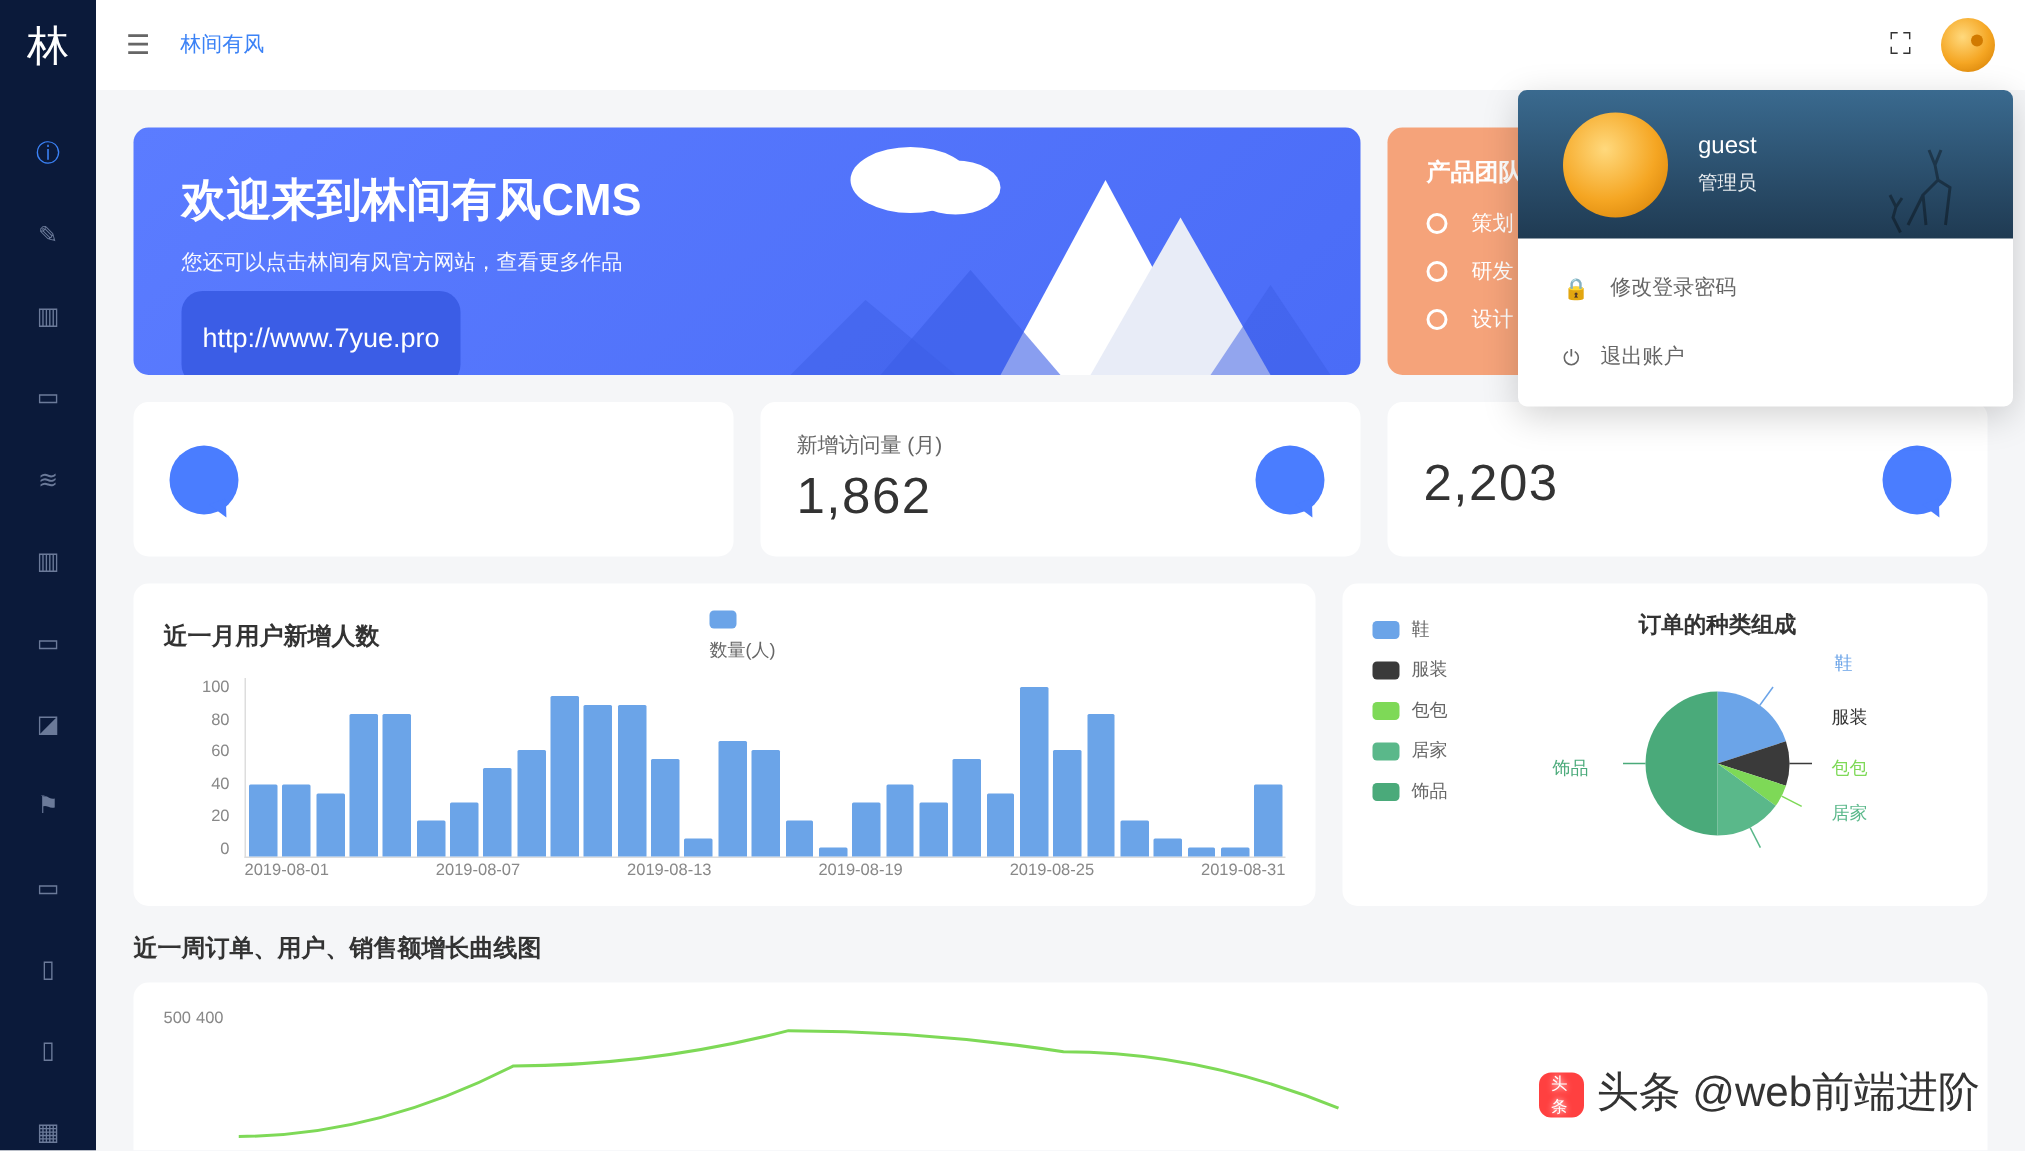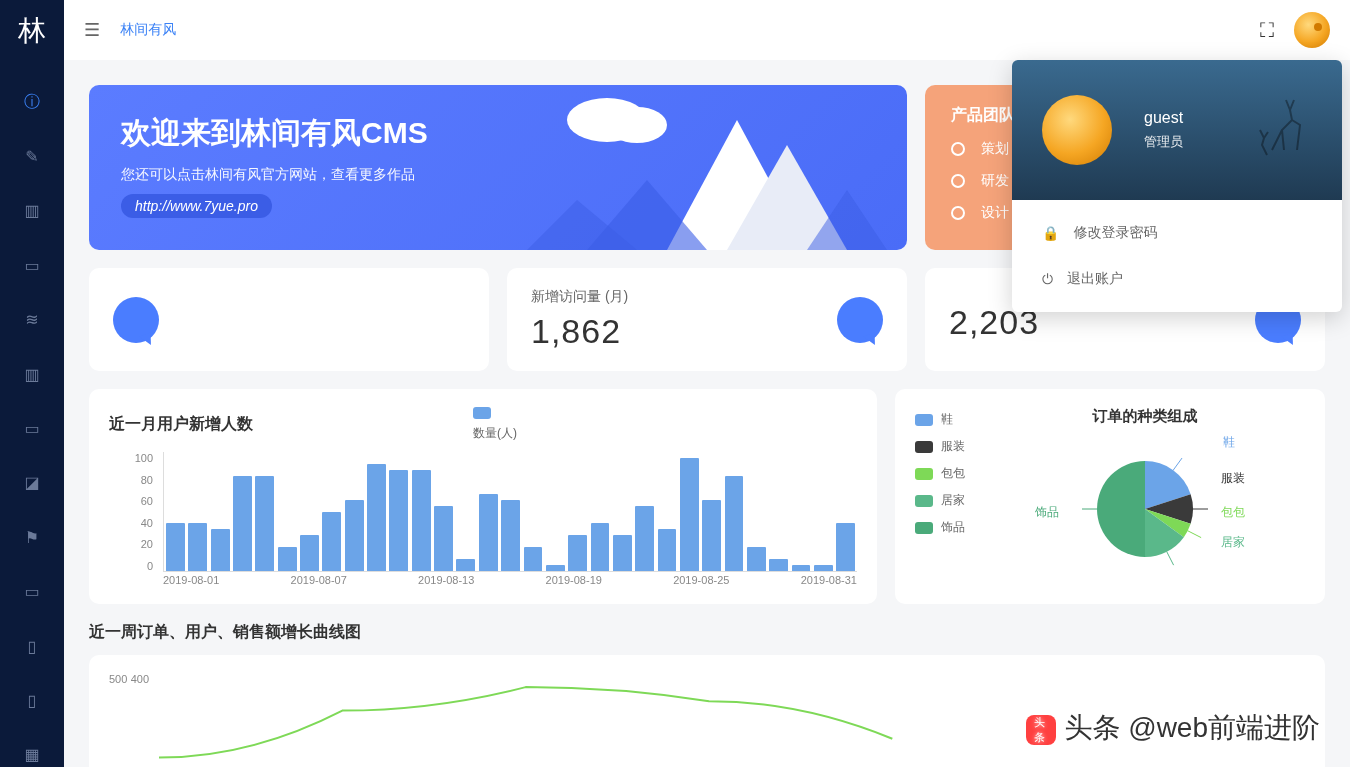--- a/index.html
+++ b/index.html
@@ -17,21 +17,21 @@
 .topbar .fullscreen-icon { color: #333; font-size: 20px; margin-right: 20px; cursor: pointer; }
 .avatar { width: 36px; height: 36px; border-radius: 50%; background: radial-gradient(circle at 40% 35%, #ffd97d 0%, #f5a623 55%, #d17a00 100%); cursor: pointer; position: relative; }
 .avatar::after { content: ""; position: absolute; width: 8px; height: 8px; background: #d17a00; border-radius: 50%; top: 30%; left: 55%; }
 
 .content { position: absolute; left: 64px; top: 60px; right: 0; bottom: 0; padding: 25px; overflow: hidden; }
 
 .row1 { display: flex; gap: 18px; margin-bottom: 18px; }
 .welcome-card { flex: 1; background: linear-gradient(135deg, #5b7cff 0%, #4a6cf7 100%); border-radius: 10px; padding: 28px 32px; color: #fff; position: relative; overflow: hidden; height: 165px; }
 .welcome-card h1 { font-size: 30px; font-weight: 600; margin-bottom: 12px; }
 .welcome-card p { font-size: 14px; opacity: 0.95; margin-bottom: 10px; }
-.welcome-card .url-badge { display: inline-block; background: #3b5de6; padding: 4px 14px; border-radius: 14px; font-size: 14px; font-style: italic; }
+.welcome-card .url-badge { display: inline-block; background: #3b5de6; padding: 21px 14px; border-radius: 14px; font-size: 18px; }
 .mountains { position: absolute; right: 20px; bottom: 0; width: 360px; height: 160px; }
 .team-card { width: 400px; background: #f5a37a; border-radius: 10px; padding: 20px 26px; color: #fff; height: 165px; }
 .team-card h3 { font-size: 16px; margin-bottom: 14px; }
 .team-card .team-row { display: flex; align-items: center; gap: 16px; font-size: 14px; margin-bottom: 14px; }
 .team-card .bullet { width: 14px; height: 14px; border: 2px solid #fff; border-radius: 50%; display: inline-block; }
 
 .stats-row { display: flex; gap: 18px; margin-bottom: 18px; }
 .stat-card { flex: 1; background: #fff; border-radius: 10px; padding: 20px 24px; display: flex; align-items: center; justify-content: space-between; }
 .stat-card .label { color: #666; font-size: 14px; margin-bottom: 6px; }
 .stat-card .value { color: #333; font-size: 34px; font-weight: 400; letter-spacing: 1px; }
@@ -60,21 +60,21 @@
 .pie-label { position: absolute; font-size: 12px; }
 
 .line-section { background: transparent; }
 .line-section h3 { color: #333; font-size: 16px; font-weight: 600; margin-bottom: 12px; }
 .line-chart { background: #fff; border-radius: 10px; padding: 18px; height: 130px; position: relative; }
 .line-chart .y-axis { position: absolute; left: 20px; top: 18px; bottom: 18px; width: 40px; display: flex; flex-direction: row; justify-content: space-between; font-size: 11px; color: #888; text-align: right; }
 .line-chart svg { position: absolute; left: 70px; top: 18px; right: 20px; bottom: 18px; }
 
 .dropdown { position: absolute; top: 60px; right: 8px; width: 330px; background: #fff; border-radius: 6px; box-shadow: 0 6px 24px rgba(0,0,0,0.18); overflow: hidden; z-index: 100; }
 .dropdown::before { content: ""; position: absolute; top: -6px; right: 20px; width: 0; height: 0; border-left: 6px solid transparent; border-right: 6px solid transparent; border-bottom: 6px solid #2a4a6a; }
-.dropdown-header { height: 140px; background: linear-gradient(180deg, #3a6a8f 0%, #1f3a52 100%); position: relative; display: flex; align-items: center; padding: 0 30px; gap: 32px; }
+.dropdown-header { height: 99px; background: linear-gradient(180deg, #3a6a8f 0%, #1f3a52 100%); position: relative; display: flex; align-items: center; padding: 0 30px; gap: 20px; }
 .dropdown-header .big-avatar { width: 70px; height: 70px; border-radius: 50%; background: radial-gradient(circle at 40% 35%, #ffd97d 0%, #f5a623 55%, #d17a00 100%); }
 .dropdown-header .user-info { color: #fff; }
 .dropdown-header .user-name { font-size: 16px; margin-bottom: 6px; }
 .dropdown-header .user-role { font-size: 13px; opacity: 0.9; }
 .deer-silhouette { position: absolute; right: 20px; top: 30px; color: rgba(0,0,0,0.3); font-size: 40px; }
 .dropdown-body { padding: 10px 0; }
 .dropdown-item { padding: 14px 30px; display: flex; align-items: center; gap: 14px; color: #666; font-size: 14px; cursor: pointer; }
 
 .watermark { position: absolute; bottom: 20px; right: 30px; font-size: 28px; color: #333; font-weight: 500; z-index: 200; text-shadow: 0 0 4px #fff; }
 .watermark .wm-icon { display: inline-block; width: 30px; height: 30px; background: #ff4040; border-radius: 8px; vertical-align: middle; margin-right: 8px; position: relative; }

